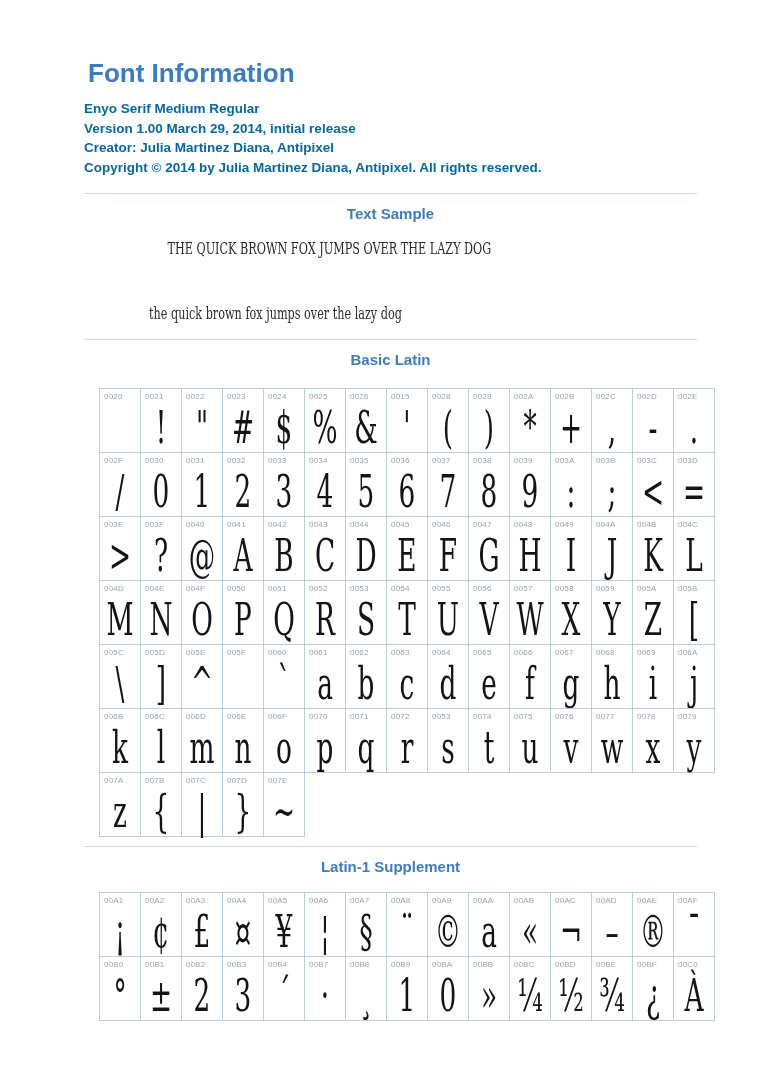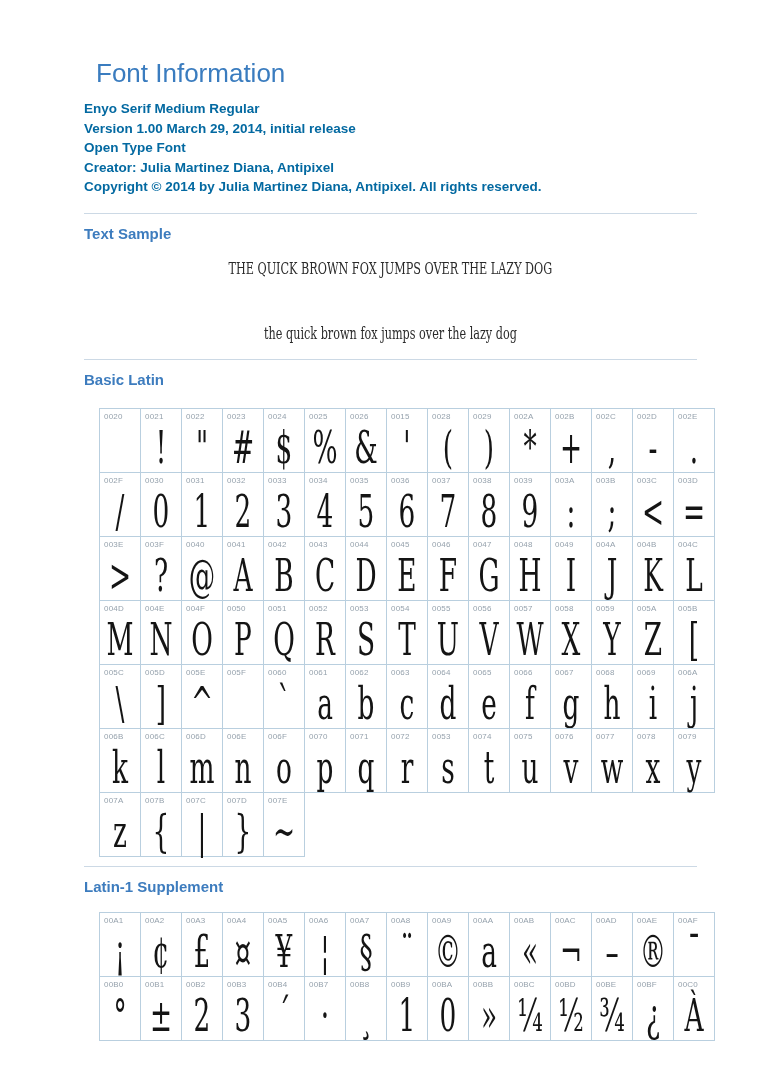--- a/index.html
+++ b/index.html
@@ -6,42 +6,43 @@
   html, body {
     margin: 0; padding: 0;
     background: #ffffff;
     font-family: "Liberation Sans", sans-serif;
   }
   body { width: 768px; height: 1087px; overflow: hidden; }
   .page { padding: 58px 71px 0 84px; }
 
   
   .title {
-    font-size: 26px; font-weight: 400; color: #3a7cbf;
-    margin: 0 0 10px 12px; letter-spacing: 0;
+    font-size: 26px; font-weight: 700; color: #3a7cbf;
+    margin: 0 0 10px 4px; letter-spacing: 0;
   }
   .info-line {
     font-size: 13.5px; font-weight: 700; color: #0369a1;
     line-height: 19.6px;
   }
 
   
   .rule {
     border: none; border-top: 1px solid #ccd9e5;
     margin: 16px 0 0 0;
   }
   .rule-tight { margin-top: 9px; }
   .section-heading {
     font-size: 15px; font-weight: 700; color: #3d7cbe;
     margin: 11px 0 0 0;
+    text-align: center;
   }
 
   
   .samples { margin-top: 16px; }
-  .sample-line { display: block; text-align: center; }
+  .sample-line { display: block; }
   .sample-line .sample-text {
     display: inline-block;
     font-family: "DejaVu Serif", serif;
     font-size: 17px; color: #2a2a2a;
     transform: scaleX(0.66); transform-origin: center center;
     white-space: nowrap;
   }
   .sample-upper { margin-top: 16px; }
   .sample-lower { margin-top: 45px; margin-bottom: 14px; }
 
@@ -74,21 +75,20 @@
 </head>
 <body>
 
 <div class="page">
 
   <h1 class="title">Font Information</h1>
 
   <div>
       <div class="info-line">Enyo Serif Medium Regular</div>
       <div class="info-line">Version 1.00 March 29, 2014, initial release</div>
-      <div class="info-line">Open Type Font</div>
       <div class="info-line">Creator: Julia Martinez Diana, Antipixel</div>
       <div class="info-line">Copyright © 2014 by Julia Martinez Diana, Antipixel. All rights reserved.</div>
     </div>
 
   <hr class="rule">
   <h2 class="section-heading">Text Sample</h2>
   <div class="samples">
       <div class="sample-line sample-upper"><span class="sample-text">THE QUICK BROWN FOX JUMPS OVER THE LAZY DOG</span></div>
       <div class="sample-line sample-lower"><span class="sample-text">the quick brown fox jumps over the lazy dog</span></div>
     </div>

